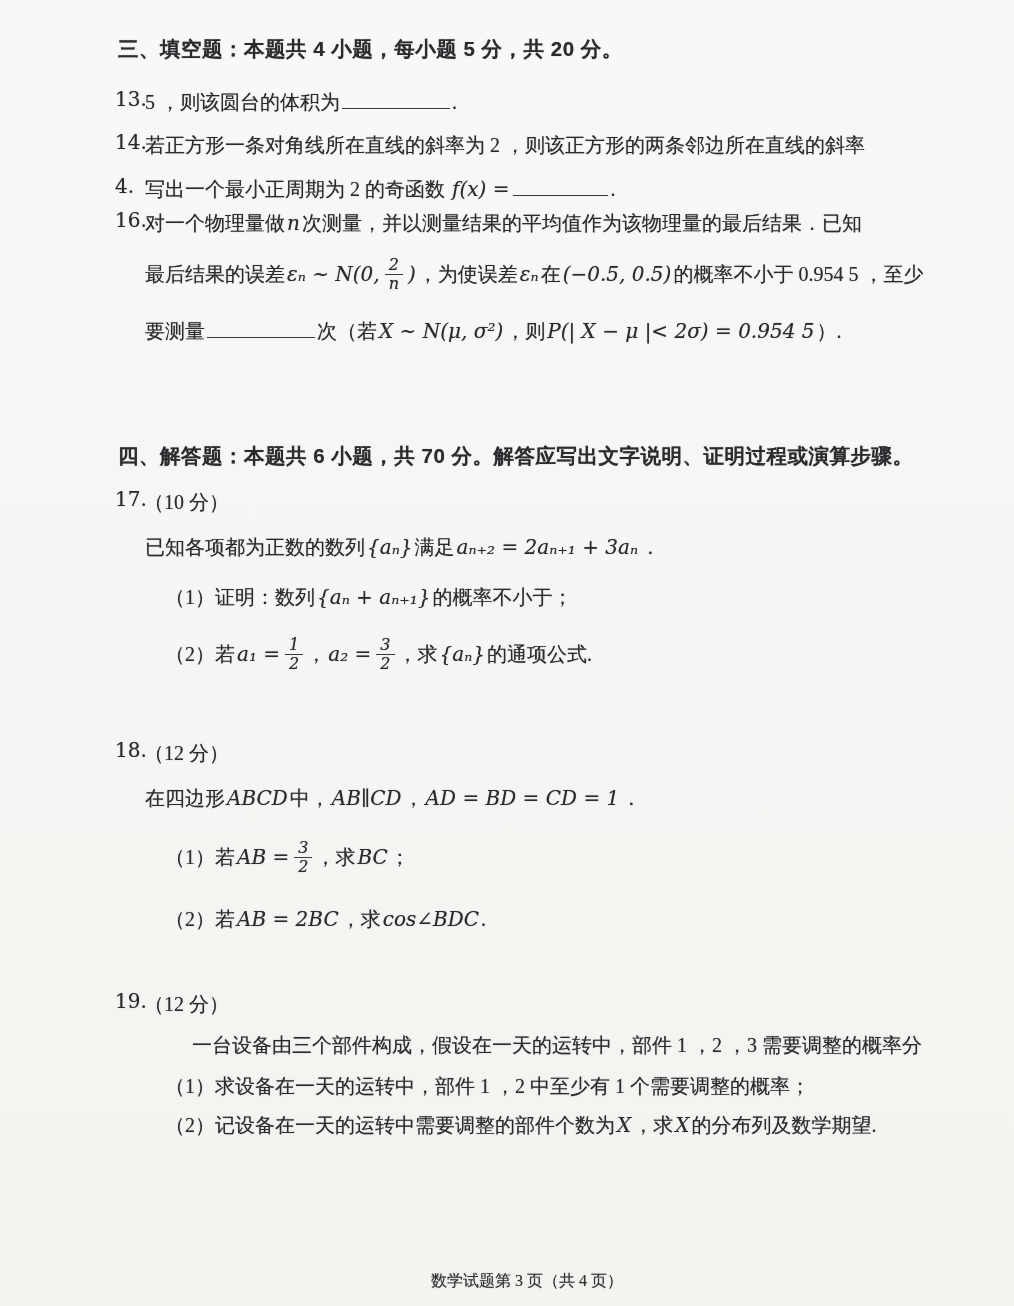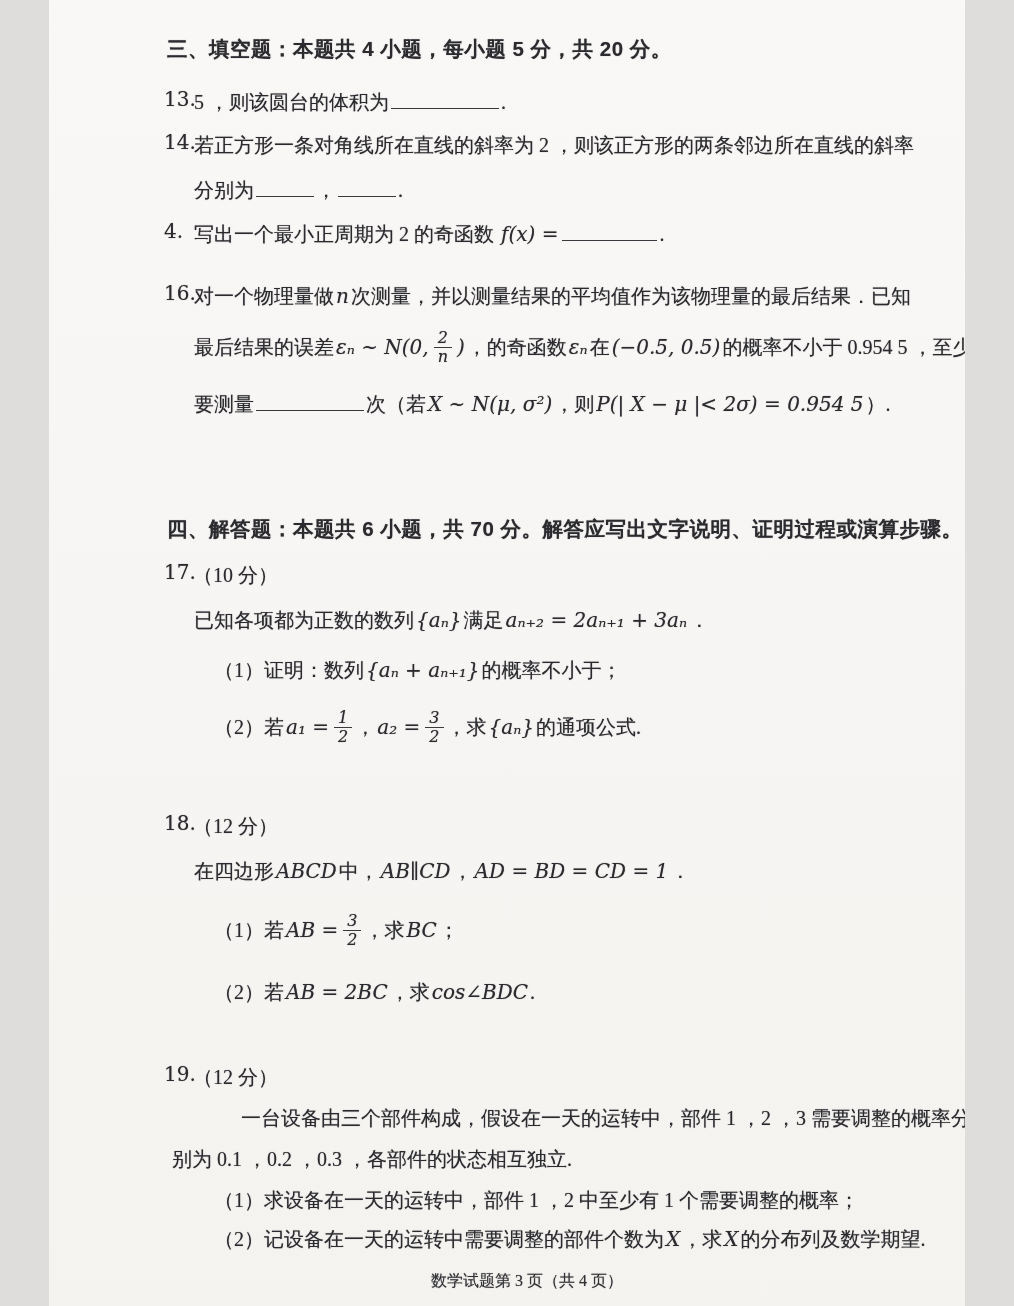--- a/index.html
+++ b/index.html
@@ -1,18 +1,18 @@
 <!DOCTYPE html>
 <html><head>
 <meta charset="utf-8">
 <style>
   html,body { margin:0; padding:0; background:#dedddb; }
   .page {
     position:relative;
-    width:916px; height:1306px;
+    width:1014px; height:1306px;
     margin:0 auto;
     background:#f6f5f3;
     background-image:linear-gradient(180deg,#f8f7f5 0%, #f5f4f2 55%, #f3f2ef 100%);
     color:#2c2c30;
     font-family:"Liberation Serif","DejaVu Serif",serif;
     font-size:20px;
     overflow:hidden;
     filter: blur(0.3px) contrast(1.01);
   }
   .content { padding:34px 96px 0 118px; }
@@ -59,42 +59,39 @@
       <div class="ln" style="margin-top:13px">
         <span>5 ，则该圆台的体积为</span><span class="blank w108"></span><span>.</span>
       </div>
     </div>
 
     <div class="q" style="margin-top:13px">
       <span class="qnum">14.</span>
       <div class="ln">
         <span>若正方形一条对角线所在直线的斜率为 2 ，则该正方形的两条邻边所在直线的斜率</span>
       </div>
-      <div class="ln" style="margin-top:15px">
-        <span>分别为</span><span class="blank w58"></span><span>，</span><span class="blank w58"></span><span>.</span>
-      </div>
     </div>
 
     <div class="q" style="margin-top:14px">
       <span class="qnum">4.</span>
       <div class="ln">
         <span>写出一个最小正周期为 2 的奇函数 </span><span class="m">f(x) =</span><span class="blank w95"></span><span>.</span>
       </div>
     </div>
 
-    <div class="q" style="margin-top:32px">
+    <div class="q" style="margin-top:4px">
       <span class="qnum">16.</span>
       <div class="ln">
         <span>对一个物理量做</span><span class="m">n</span><span>次测量，并以测量结果的平均值作为该物理量的最后结果．已知</span>
       </div>
       <div class="ln" style="margin-top:20px">
         <span>最后结果的误差</span><span class="m">εₙ ~ N(0,</span><span class="frac">
             <span class="fnum">2</span>
             <span class="fden">n</span>
-          </span><span class="m">)</span><span>，的奇函数</span><span class="m">εₙ</span><span>在</span><span class="m">(−0.5, 0.5)</span><span>的概率不小于 0.954 5 ，至少</span>
+          </span><span class="m">)</span><span>，为使误差</span><span class="m">εₙ</span><span>在</span><span class="m">(−0.5, 0.5)</span><span>的概率不小于 0.954 5 ，至少</span>
       </div>
       <div class="ln" style="margin-top:20px">
         <span>要测量</span><span class="blank w108"></span><span>次（若</span><span class="m">X ~ N(μ, σ²)</span><span>，则</span><span class="m">P(| X − μ |&lt; 2σ) = 0.954 5</span><span>）.</span>
       </div>
     </div>
 
     <div class="sec-header ln" style="margin-top:95px">四、解答题：本题共 6 小题，共 70 分。解答应写出文字说明、证明过程或演算步骤。</div>
 
     <div class="q" style="margin-top:16px">
       <span class="qnum">17.</span>
@@ -138,23 +135,20 @@
     </div>
 
     <div class="q" style="margin-top:55px">
       <span class="qnum">19.</span>
       <div class="ln" style="padding-left:0;margin-left:-1px">
         <span class="score">（12 分）</span>
       </div>
       <div class="ln indent2" style="margin-top:11px">
         <span>一台设备由三个部件构成，假设在一天的运转中，部件 1 ，2 ，3 需要调整的概率分</span>
       </div>
-      <div class="ln outdent" style="margin-top:11px">
-        <span>别为 0.1 ，0.2 ，0.3 ，各部件的状态相互独立.</span>
-      </div>
       <div class="ln indent1" style="margin-top:11px">
         <span>（1）求设备在一天的运转中，部件 1 ，2 中至少有 1 个需要调整的概率；</span>
       </div>
       <div class="ln indent1" style="margin-top:9px">
         <span>（2）记设备在一天的运转中需要调整的部件个数为</span><span class="m">X</span><span>，求</span><span class="m">X</span><span>的分布列及数学期望.</span>
       </div>
     </div>
 
   </div>
 

